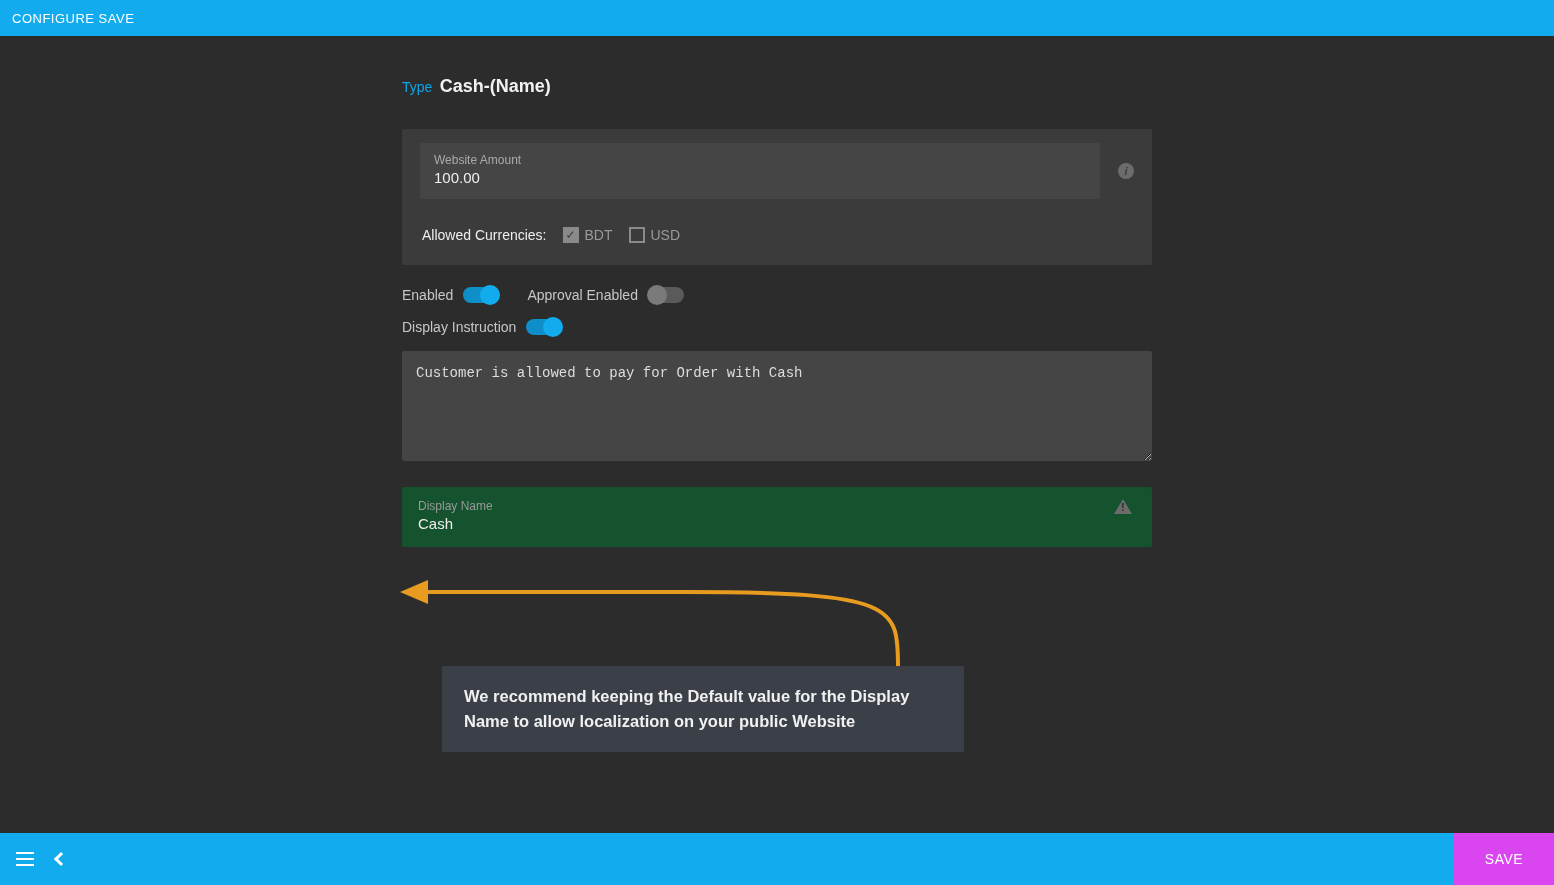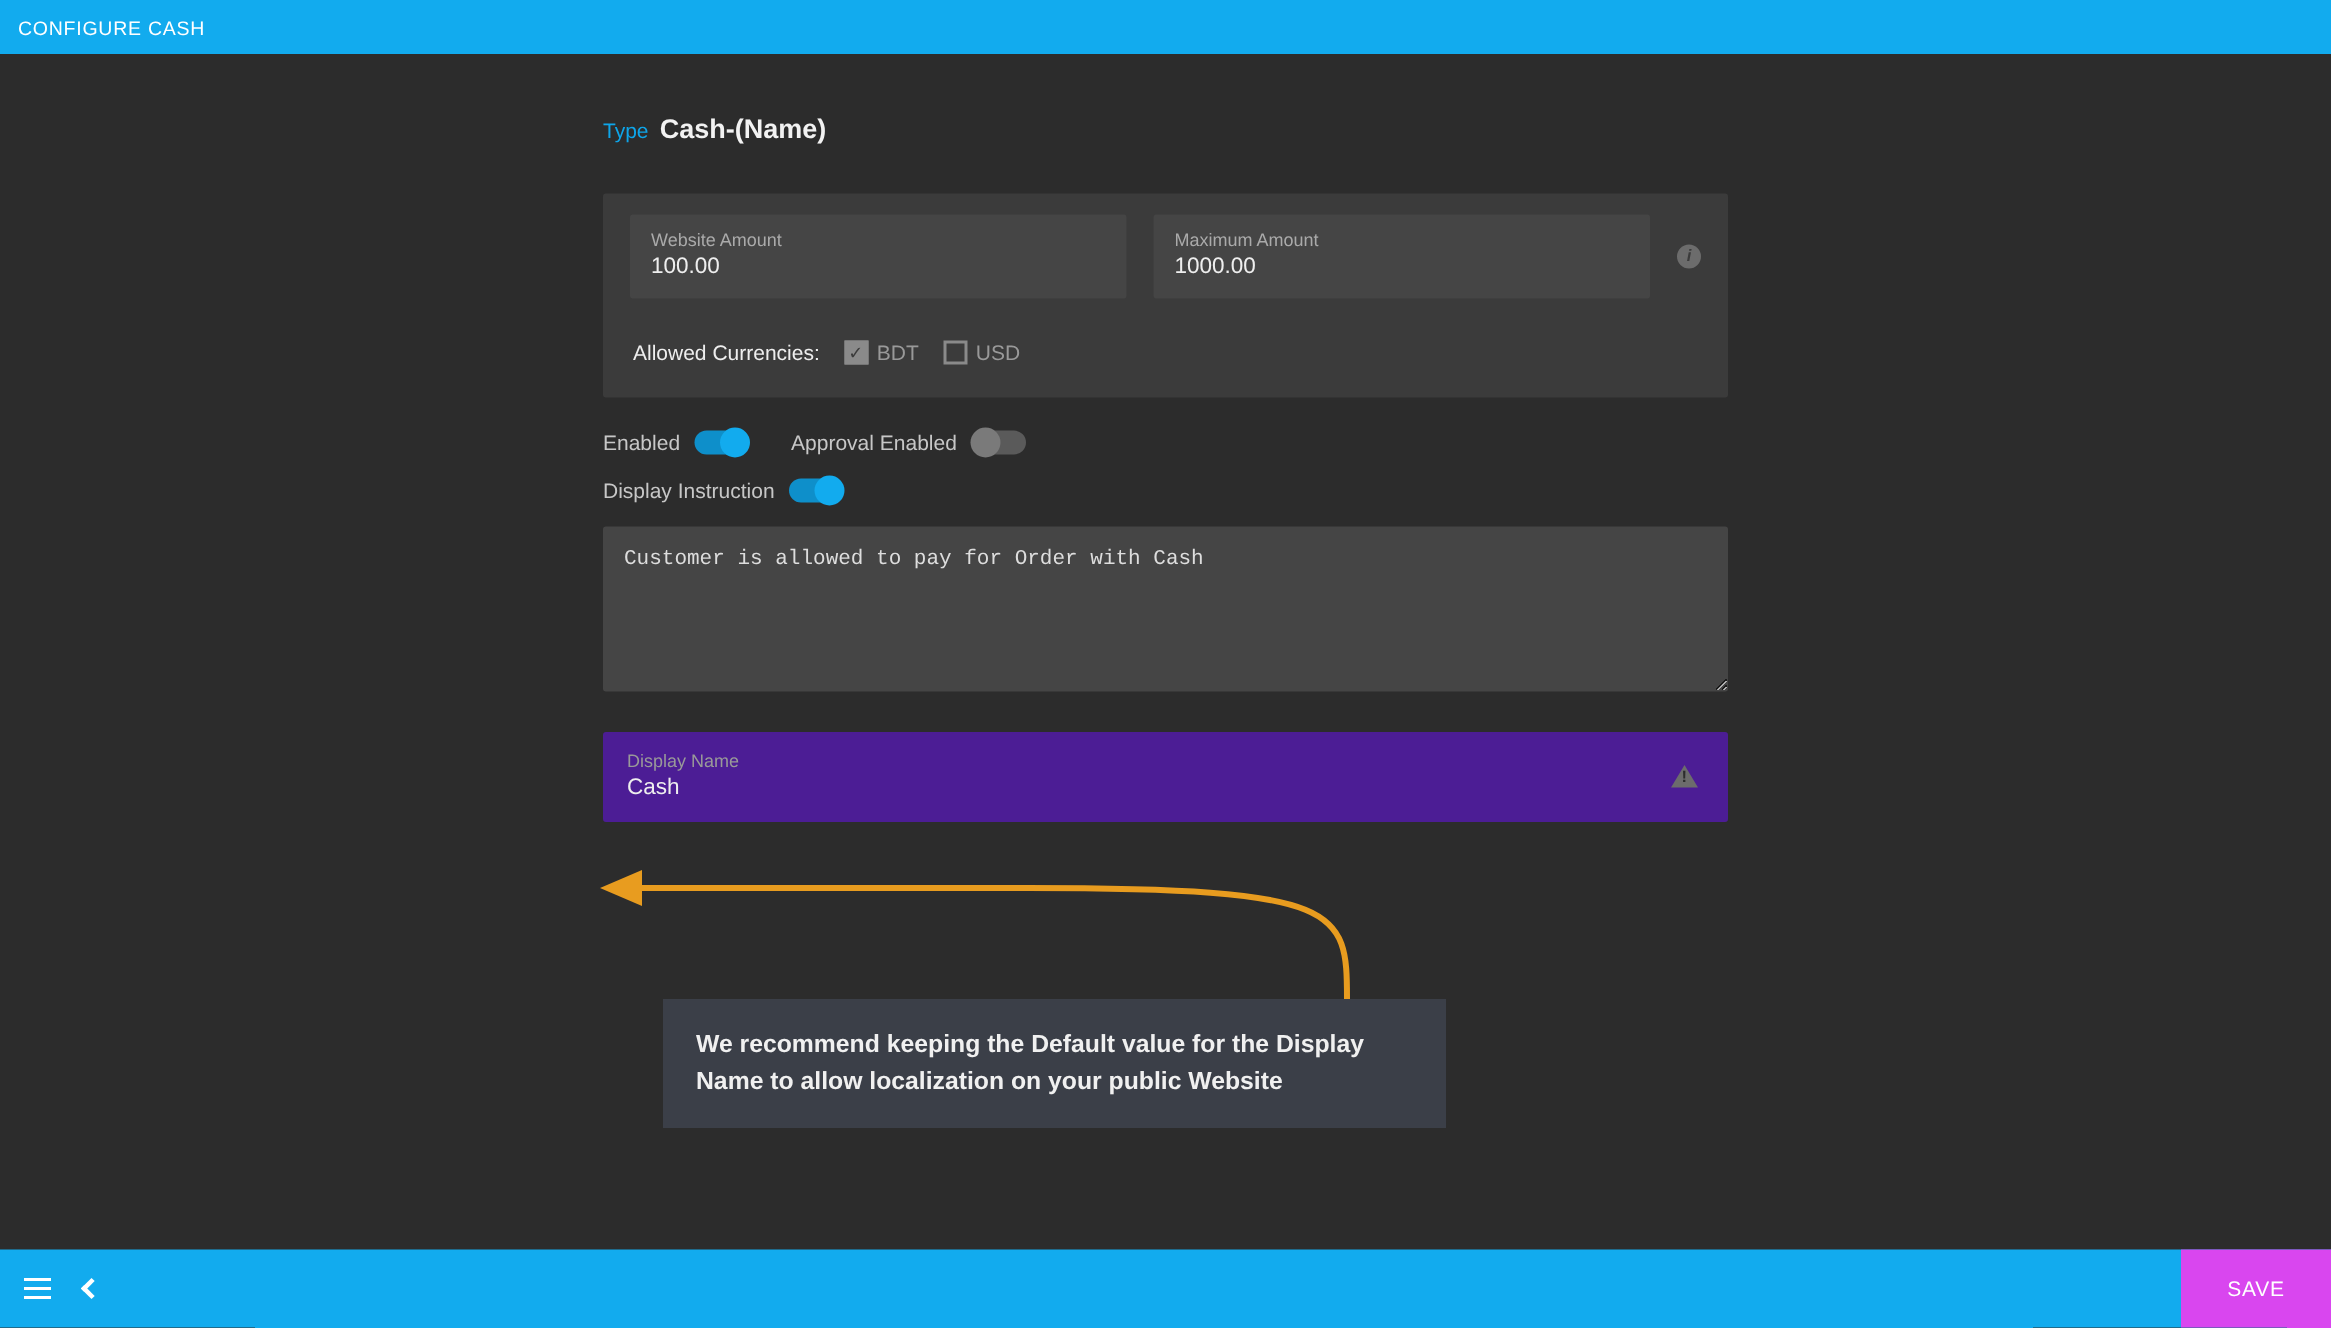--- a/index.html
+++ b/index.html
@@ -127,25 +127,25 @@
     color: #ddd;
     font-family: Consolas, "Courier New", monospace;
     font-size: 14px;
     padding: 14px;
     min-height: 110px;
     resize: vertical;
     border-radius: 2px;
   }
 
   .display-name-card {
-    background: #4c1d95;
+    background: #14532d;
     margin-top: 22px;
     padding: 12px 20px 14px 16px;
     border-radius: 2px;
-    display: flex; align-items: center;
+    display: flex; 
     position: relative;
   }
   .display-name-card .left { flex: 1; }
   .dn-label { font-size: 12px; color: #999; }
   .dn-value {
     font-size: 15px; color: #eee;
     background: transparent; border: none; outline: none;
     width: 100%; font-family: inherit;
     margin-top: 2px;
   }
@@ -220,40 +220,36 @@
     font-weight: 500;
     letter-spacing: 0.5px;
     cursor: pointer;
     padding: 0 24px;
   }
 </style>
 </head>
 <body>
 
 <div class="top-bar">
-  <span>CONFIGURE CASH</span>
+  <span>CONFIGURE SAVE</span>
 </div>
 
 <div class="content-area">
   <div class="form-wrap">
 
     <div class="type-row">
       <span class="type-label">Type</span>
       <span class="type-value">Cash-(Name)</span>
     </div>
 
     <div class="panel">
       <div class="amount-row">
         <div class="field-card">
           <div class="fld-label">Website Amount</div>
           <input class="fld-value" value="100.00" style="">
-        </div>
-        <div class="field-card">
-          <div class="fld-label">Maximum Amount</div>
-          <input class="fld-value" value="1000.00" style="">
         </div>
         <div class="info-icon">i</div>
       </div>
 
       <div class="currencies-row">
         <span class="currencies-label">Allowed Currencies:</span>
         <label class="chk">
           <span class="chk-box checked">✓</span>
           <span class="chk-text">BDT</span>
         </label>

